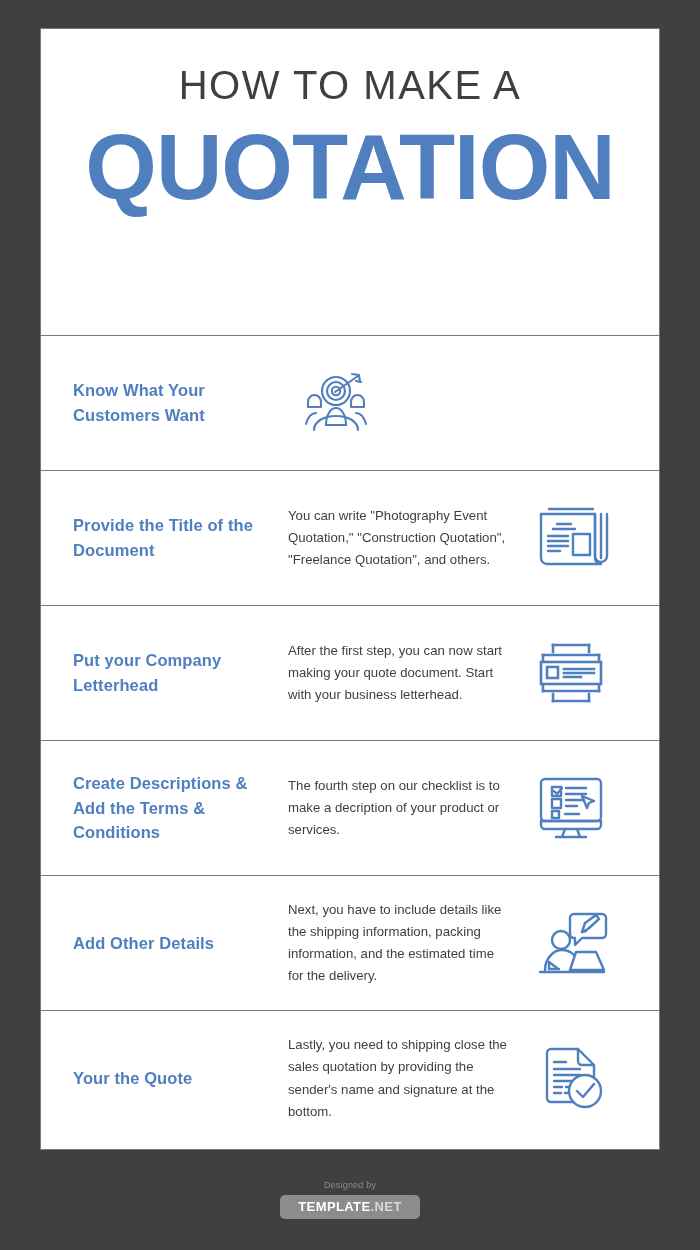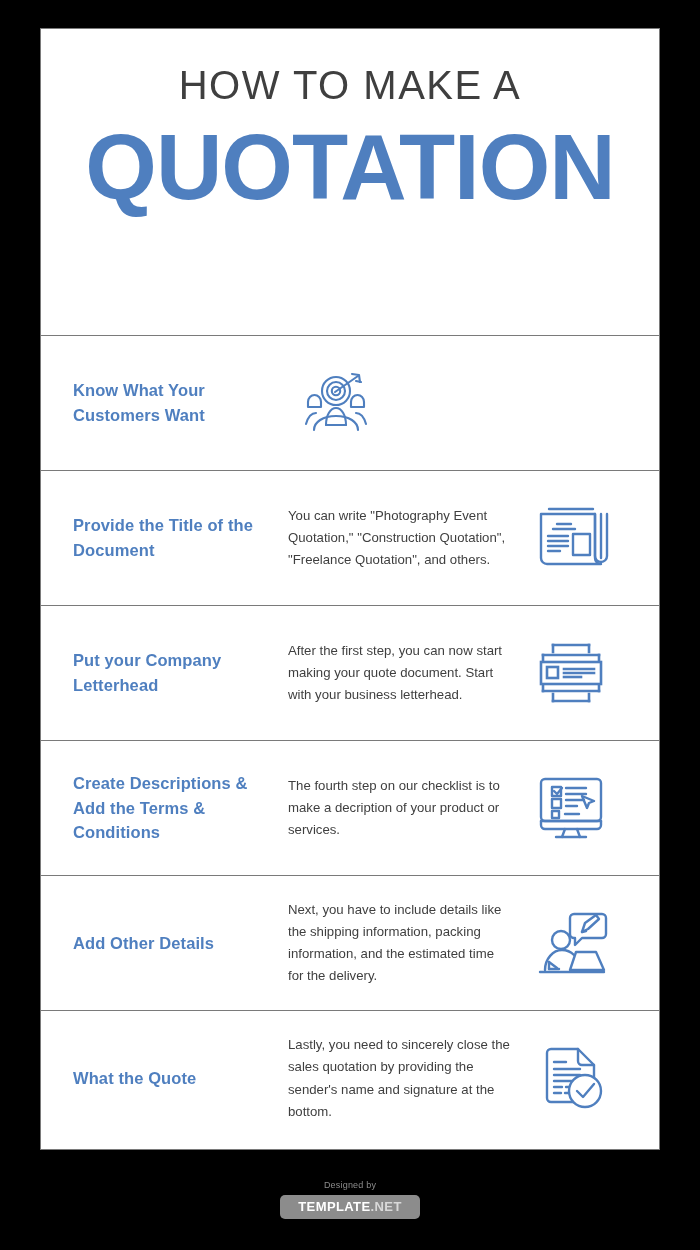--- a/index.html
+++ b/index.html
@@ -9,21 +9,21 @@
     height: 1250px;
     background: #ffffff;
     font-family: "Liberation Sans", sans-serif;
     -webkit-font-smoothing: antialiased;
   }
 
   .page {
     position: relative;
     width: 700px;
     height: 1250px;
-    background: #000000;
+    background: #404040;
     overflow: hidden;
   }
 
   
   .frame {
     position: absolute;
     left: 40px;
     top: 28px;
     width: 620px;
     height: 1122px;
@@ -279,22 +279,22 @@
             <path d="M17 54l0 7"></path>
             <path d="M17 61h10"></path>
 
             <path d="M44 44h20l8 18H38z"></path>
             <path d="M8 64h64"></path>
           </svg>
         </div>
       </div>
 
       <div class="step-row">
-        <div class="step-heading">What the Quote</div>
-        <div class="step-body">Lastly, you need to sincerely close the sales quotation by providing the sender's name and signature at the bottom.</div>
+        <div class="step-heading">Your the Quote</div>
+        <div class="step-body">Lastly, you need to shipping close the sales quotation by providing the sender's name and signature at the bottom.</div>
         <div class="step-icon">
           <svg width="72" height="70" viewBox="0 0 72 70" fill="none" stroke="#4f7fbf" stroke-width="2.4" stroke-linecap="round" stroke-linejoin="round">
 
             <path d="M12 9a4 4 0 0 1 4-4h27l16 16v33a4 4 0 0 1-4 4H16a4 4 0 0 1-4-4z"></path>
             <path d="M43 5v12a4 4 0 0 0 4 4h12"></path>
 
             <path d="M19 18h12"></path>
             <path d="M19 25h26"></path>
             <path d="M19 31h26"></path>
             <path d="M19 37h20"></path>

